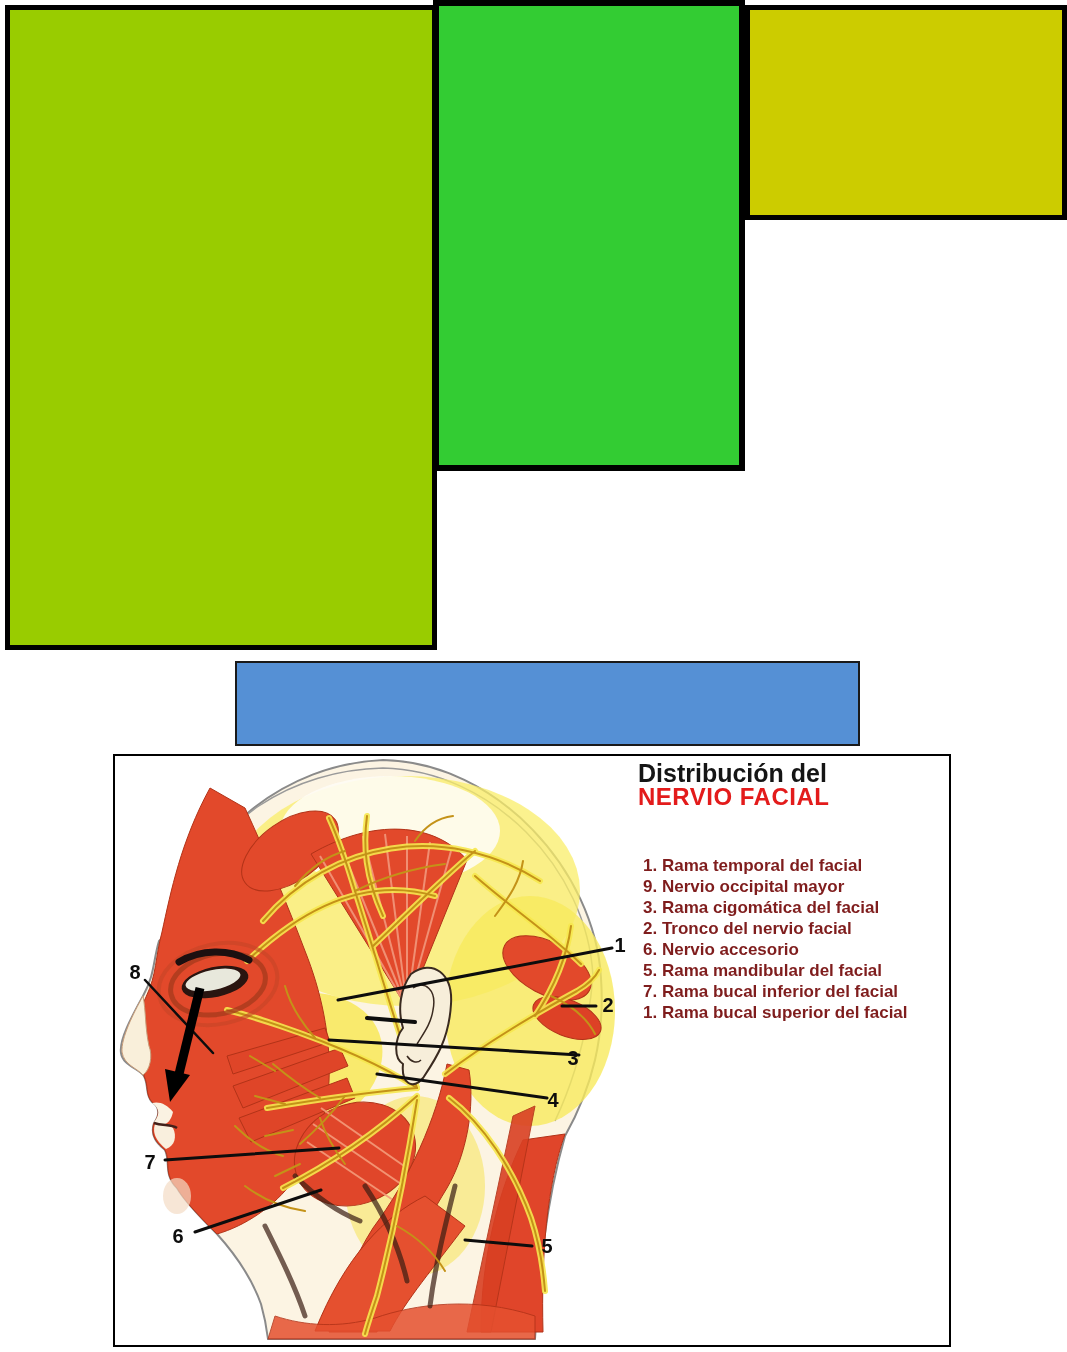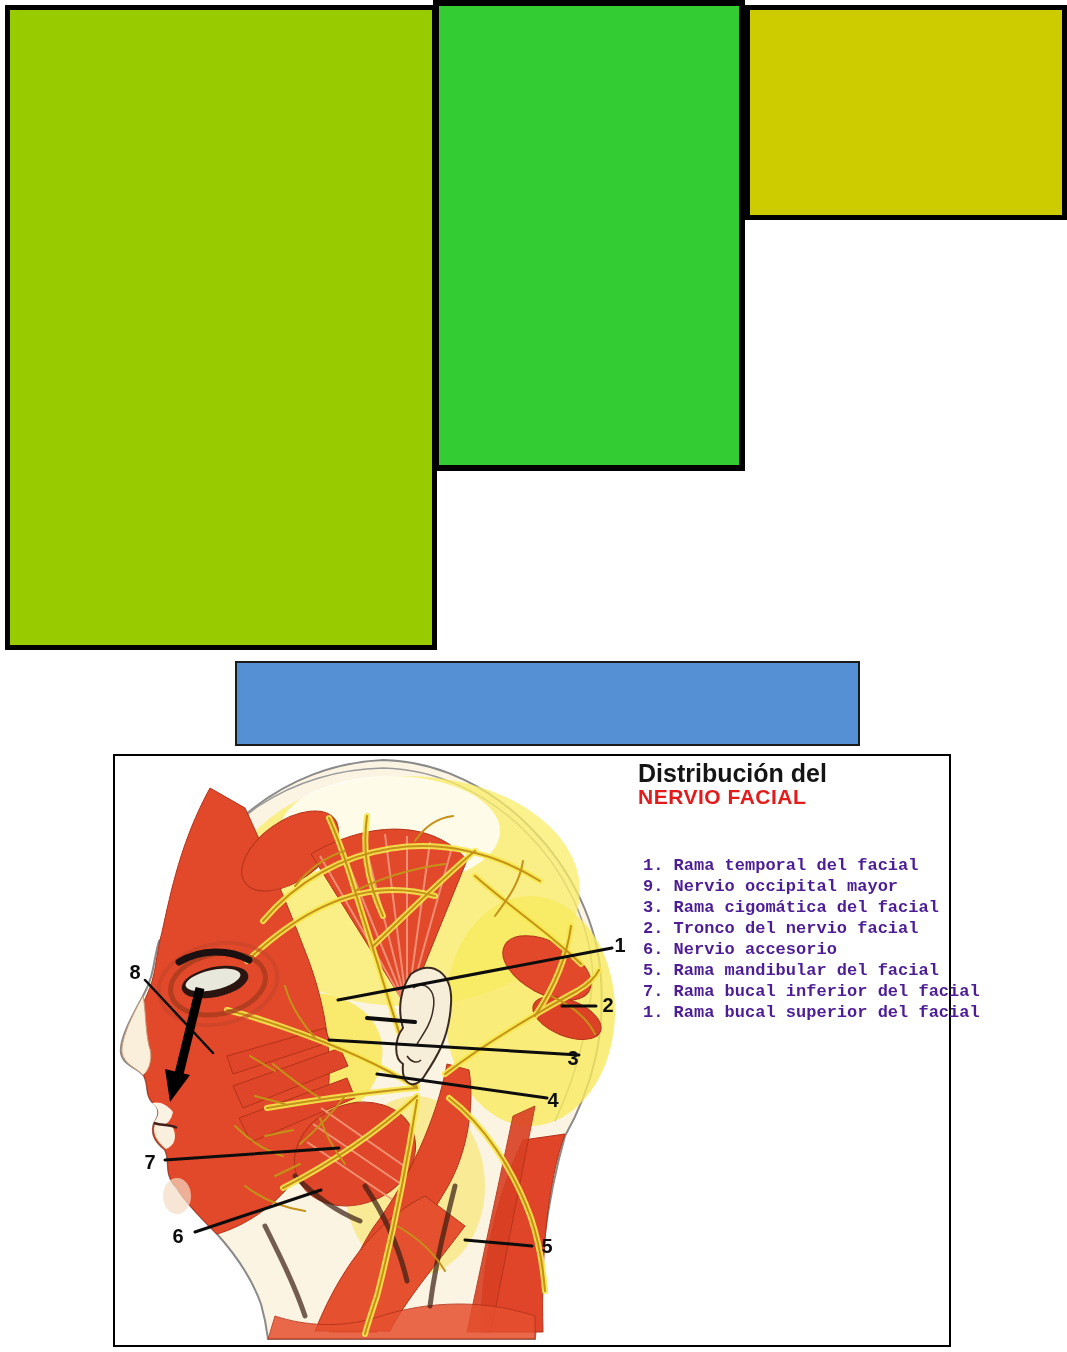--- a/index.html
+++ b/index.html
@@ -20,24 +20,24 @@
     position: absolute; left: 113px; top: 754px;
     width: 838px; height: 593px;
     box-sizing: border-box;
     border: 2px solid #000;
     background: #FFFFFF;
   }
   .figure-panel svg { position: absolute; left: 0; top: 0; }
 
   .fig-title { position: absolute; left: 523px; top: 6px; line-height: 23px; }
   .fig-title .t1 { font-size: 25px; font-weight: bold; color: #151515; }
-  .fig-title .t2 { font-size: 21px; font-weight: bold; color: #E31B1B; letter-spacing: .5px; }
+  .fig-title .t2 { font-size: 24px; font-weight: bold; color: #E31B1B; letter-spacing: .5px; }
 
   .legend { position: absolute; left: 528px; top: 99px; margin: 0; padding: 0; list-style: none; }
-  .legend li { font-size: 17px; font-weight: bold; color: #4c1d95; line-height: 21px; white-space: nowrap; font-family: Liberation Mono, monospace; }
+  .legend li { font-size: 17px; font-weight: bold; color: #7f1d1d; line-height: 21px; white-space: nowrap; }
 
   .co {
     position: absolute; transform: translate(-50%, -50%);
     font-size: 20px; font-weight: bold; color: #0D0D0D;
   }
 </style>
 </head>
 <body>
 
 <div class="block block-left"></div>

